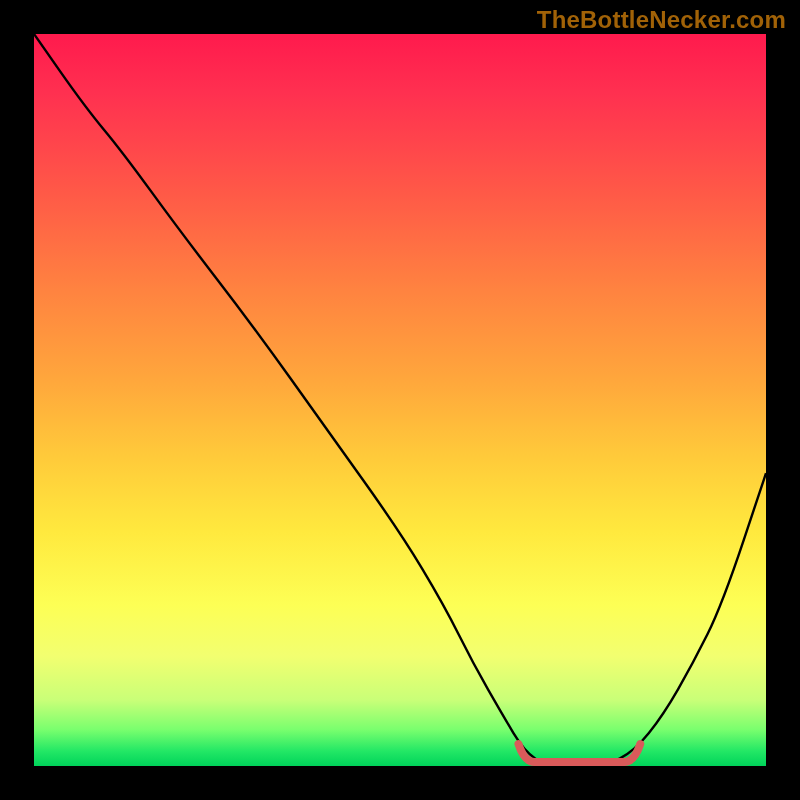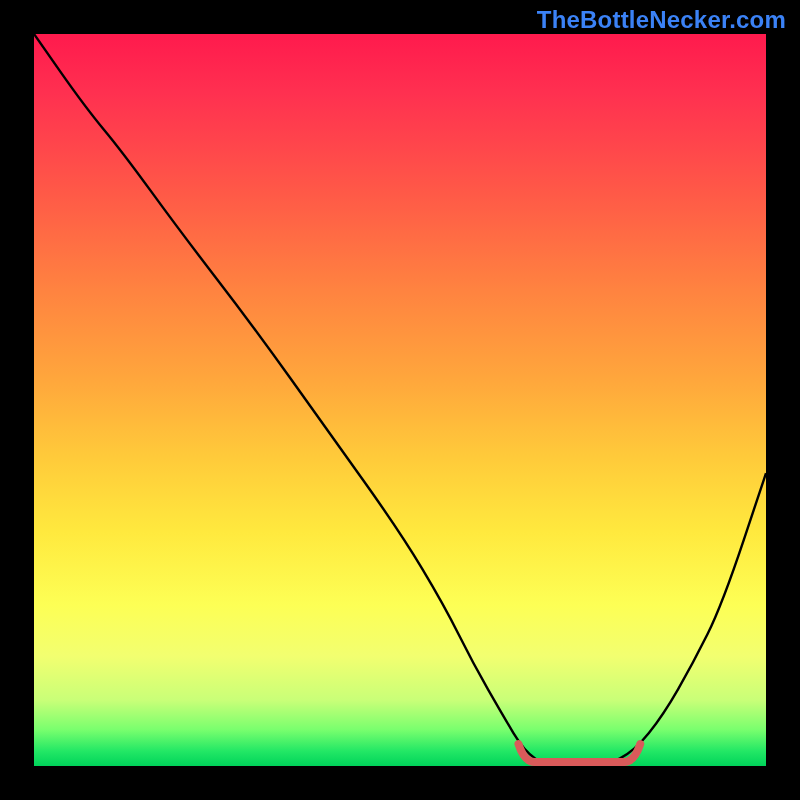--- a/index.html
+++ b/index.html
@@ -14,21 +14,21 @@
   .frame {
     position: relative;
     width: 800px;
     height: 800px;
     background: #000;
   }
   .watermark {
     position: absolute;
     top: 6px;
     right: 14px;
-    color: #3b82f6;
+    color: #a16207;
     font-size: 24px;
     font-weight: 600;
     letter-spacing: 0.2px;
     z-index: 3;
   }
   .plot-area {
     position: absolute;
     left: 34px;
     top: 34px;
     width: 732px;

